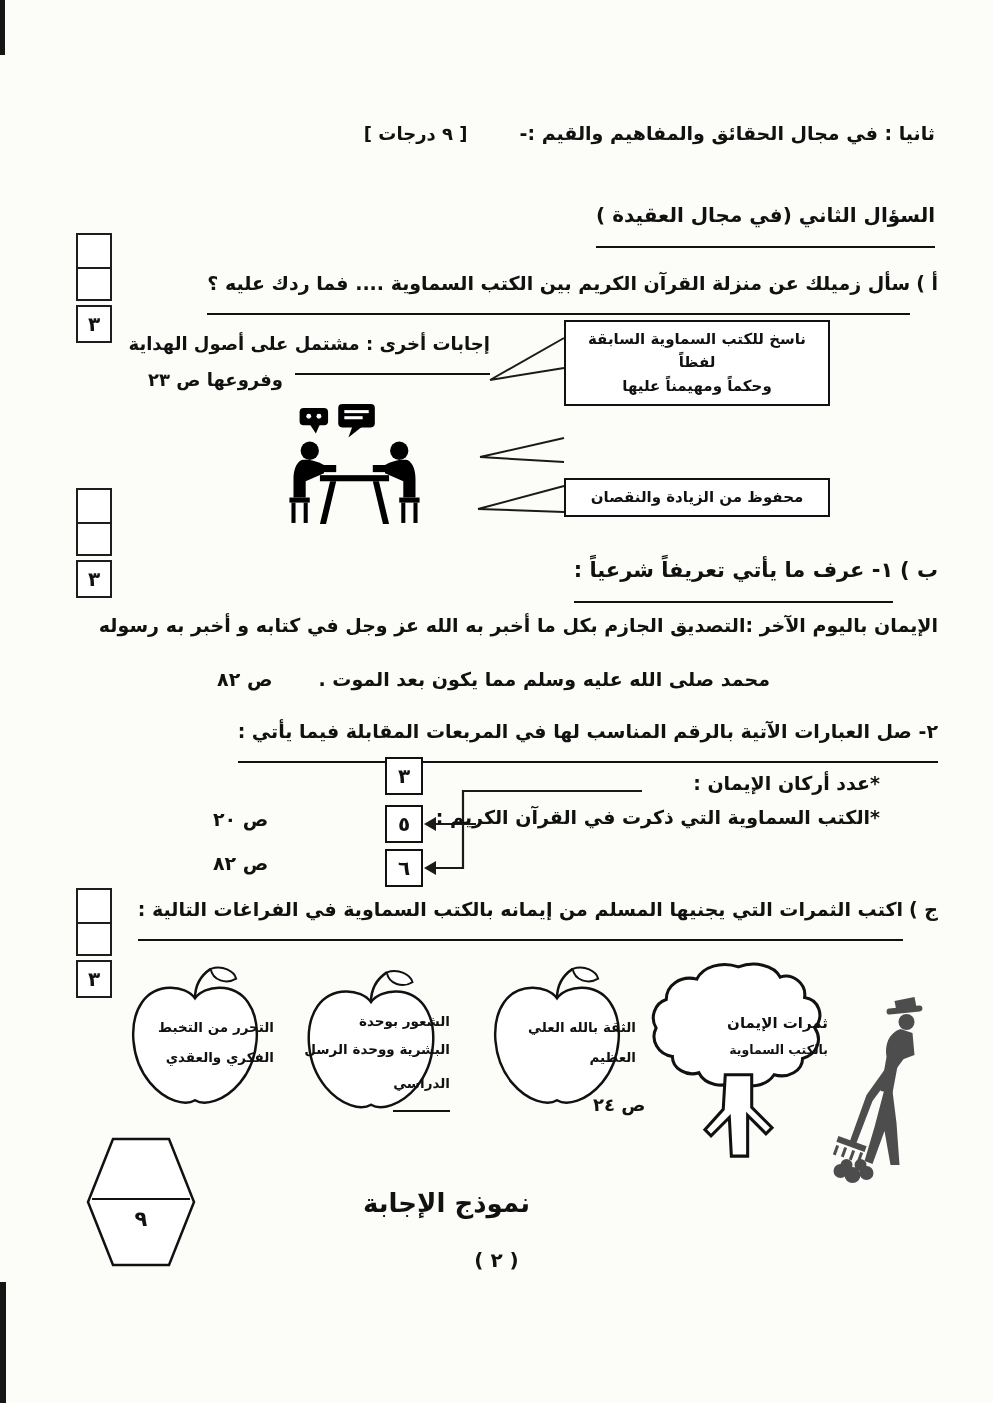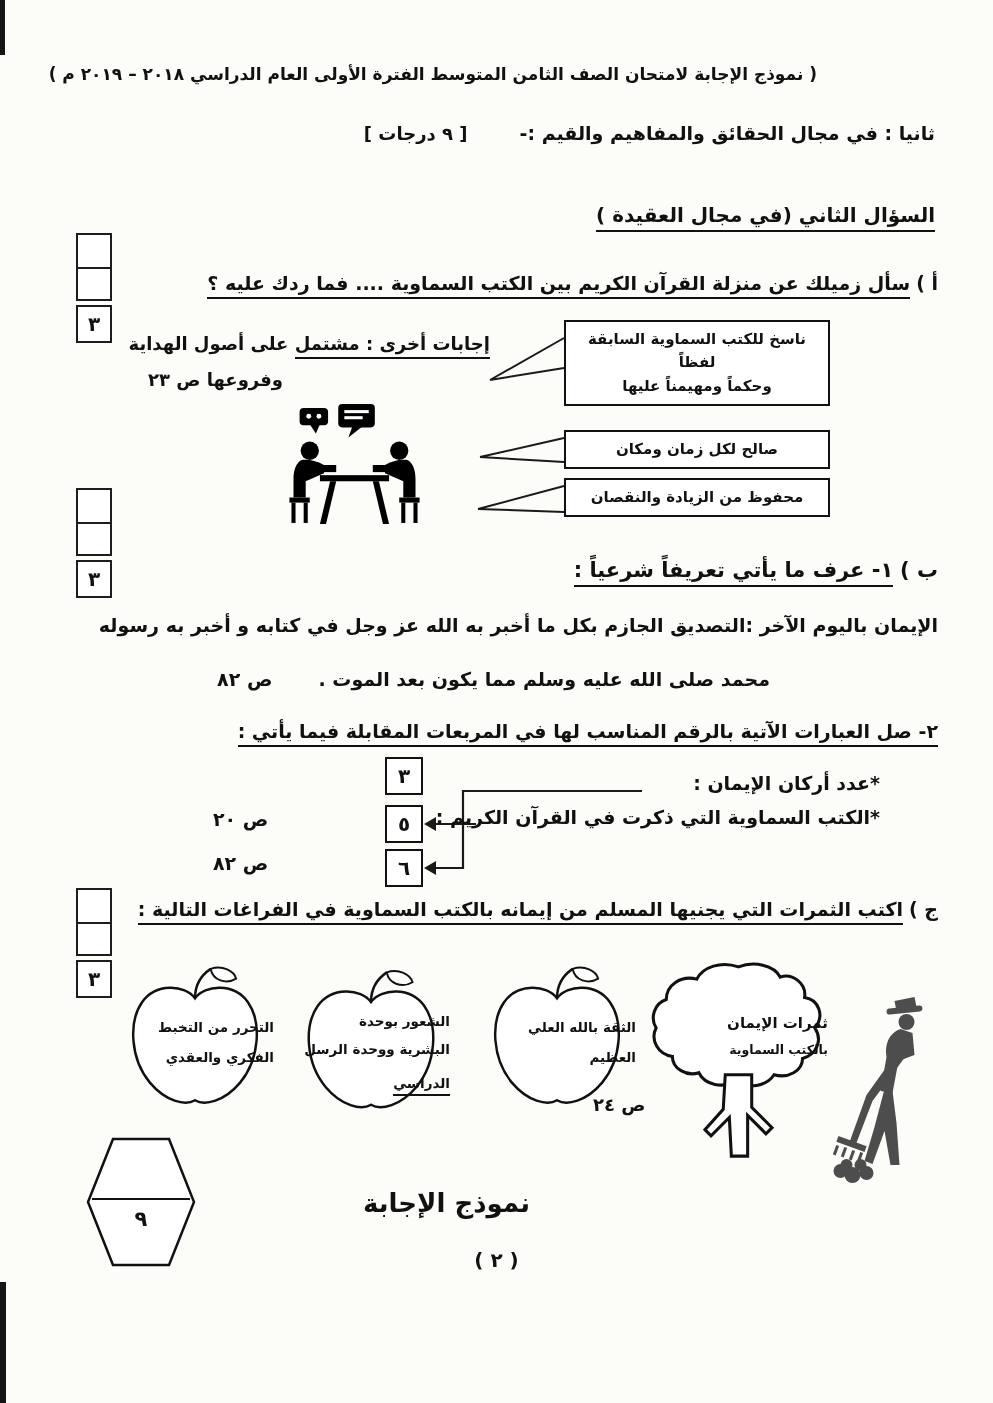--- a/index.html
+++ b/index.html
@@ -4,21 +4,21 @@
 <style>
   *{margin:0;padding:0;box-sizing:border-box}
   html,body{background:#9a9a9a}
   .page{
     position:relative;width:993px;height:1403px;margin:0 auto;
     background:#fcfcf9;color:#111;overflow:hidden;
     font-family:"DejaVu Sans", sans-serif;direction:rtl;
   }
   .abs{position:absolute}
   .b{font-weight:bold}
-  .u{border-bottom:2.2px solid #111;padding-bottom:3px}
+  .u{border-bottom:2.2px solid #111;padding-bottom:19px}
   .scanmark{position:absolute;left:0;width:5px;background:#151515}
 
   .mbox{position:absolute;left:76px;width:36px}
   .mcell{height:34px;border:2px solid #1d1d1d;border-bottom:none;background:#fff}
   .mcell2{height:34px;border:2px solid #1d1d1d;background:#fff}
   .mmark{margin-top:4px;height:38px;border:2px solid #1d1d1d;background:#fff;
          display:flex;align-items:center;justify-content:center;font-weight:bold;font-size:20px}
 
   .ansbox{position:absolute;right:163px;width:266px;border:2px solid #111;background:#fff;
           text-align:center;font-weight:bold;font-size:15px;padding:6px;line-height:1.55}
@@ -51,21 +51,20 @@
     <path d="M564 338 L490 380 M564 368 L490 380" stroke="#1a1a1a" stroke-width="2" fill="none"></path>
     <path d="M564 438 L480 457 M564 462 L480 457" stroke="#1a1a1a" stroke-width="2" fill="none"></path>
     <path d="M564 486 L478 509 M564 512 L478 509" stroke="#1a1a1a" stroke-width="2" fill="none"></path>
 
     <path d="M642 791 L463 791 L463 868 L436 868" stroke="#1a1a1a" stroke-width="2.2" fill="none"></path>
     <polygon points="436,861 436,875 424,868" fill="#1a1a1a"></polygon>
     <path d="M476 824 L436 824" stroke="#1a1a1a" stroke-width="2.2" fill="none"></path>
     <polygon points="436,817 436,831 424,824" fill="#1a1a1a"></polygon>
   </svg>
 
-  <div class="abs b" style="top:64px;right:176px;font-size:17px">( نموذج الإجابة لامتحان الصف الثامن المتوسط الفترة الأولى العام الدراسي ٢٠١٨ – ٢٠١٩ م )</div>
 
   <div class="abs" style="top:122px;right:58px;display:flex;gap:52px;align-items:baseline">
     <span class="b" style="font-size:19px">ثانيا : في مجال الحقائق والمفاهيم والقيم :-</span>
     <span class="b" style="font-size:18px">[  ٩  درجات  ]</span>
   </div>
 
   <div class="abs b u" style="top:203px;right:58px;font-size:20px">السؤال الثاني (في مجال العقيدة )</div>
 
   <div class="abs" style="top:272px;right:55px;font-size:19px">
     <span class="b">أ )</span>
@@ -110,21 +109,20 @@
       <rect x="98" y="60" width="22" height="7" fill="#000"></rect>
       <rect x="124" y="92" width="20" height="5" fill="#000"></rect>
       <rect x="126" y="97" width="4" height="20" fill="#000"></rect>
       <rect x="138" y="97" width="4" height="20" fill="#000"></rect>
       <rect x="46" y="70" width="68" height="6" fill="#000"></rect>
       <path d="M56 76 L46 118 L52 118 L62 76 Z" fill="#000"></path>
       <path d="M104 76 L114 118 L108 118 L98 76 Z" fill="#000"></path>
     </svg>
   </div>
 
-  <div class="ansbox" style="top:430px">صالح لكل زمان ومكان</div>
   <div class="ansbox" style="top:478px">محفوظ من الزيادة والنقصان</div>
 
   <div class="mbox" style="top:488px">
     <div class="mcell"></div>
     <div class="mcell2"></div>
     <div class="mmark">٣</div>
   </div>
 
   <div class="abs" style="top:558px;right:55px;font-size:21px">
     <span class="b">ب )</span>

